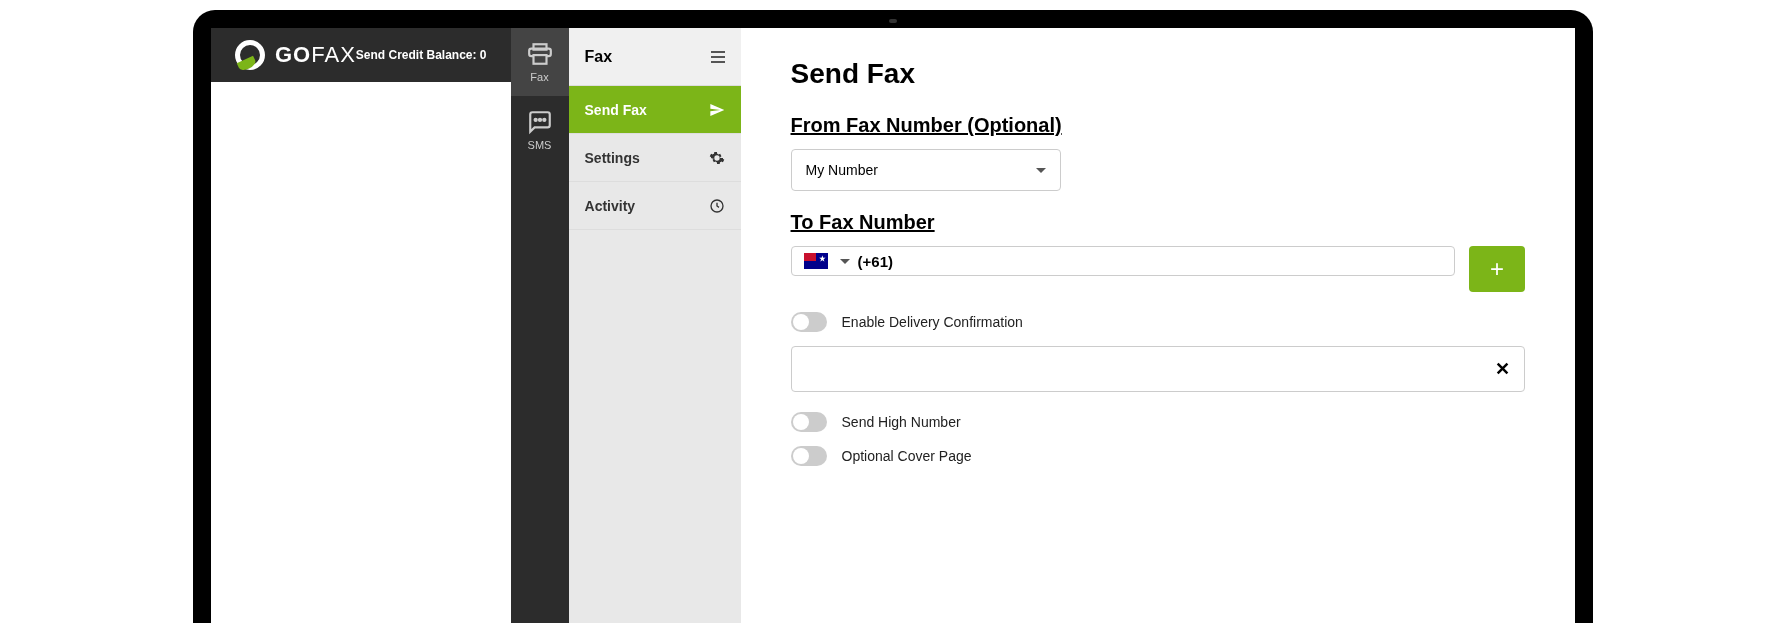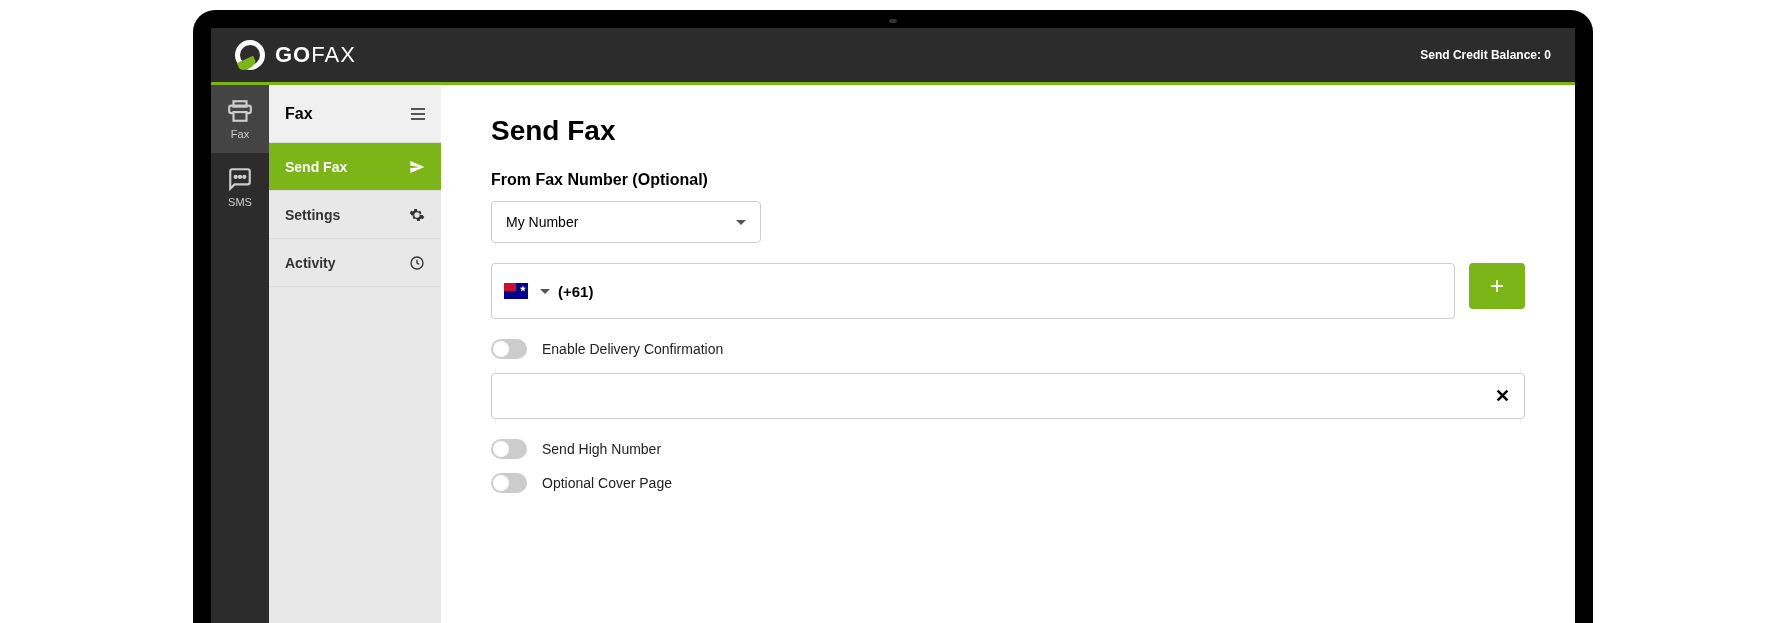--- a/index.html
+++ b/index.html
@@ -25,21 +25,21 @@
       height: 4px;
       background: #333;
       border-radius: 4px;
     }
     
     .screen {
       background: #fff;
       height: 100%;
       overflow: hidden;
       display: flex;
-      flex-direction: column;
+      flex-direction: row;
     }
     
     .topbar {
       background: #2c2c2c;
       height: 54px;
       display: flex;
       align-items: center;
       padding: 0 24px;
       justify-content: space-between;
     }
@@ -125,21 +125,21 @@
     .sidebar-item svg { width: 16px; height: 16px; }
     
     .main {
       flex: 1;
       background: #fff;
       padding: 30px 50px;
       overflow-y: auto;
     }
     
     .page-title { font-size: 28px; font-weight: 700; margin-bottom: 24px; }
-    .field-label { font-size: 16px; font-weight: 700; margin-bottom: 12px; margin-top: 0; }
+    .field-label { font-size: 20px; font-weight: 700; margin-bottom: 12px; margin-top: 0; text-decoration: underline; }
     
     .select-wrap {
       width: 270px;
       border: 1px solid #ccc;
       border-radius: 4px;
       height: 42px;
       display: flex;
       align-items: center;
       padding: 0 14px;
       justify-content: space-between;
@@ -153,21 +153,21 @@
       border-left: 5px solid transparent;
       border-right: 5px solid transparent;
       border-top: 5px solid #555;
     }
     
     .to-row { display: flex; gap: 14px; margin-bottom: 20px; }
     .to-input {
       flex: 1;
       border: 1px solid #ccc;
       border-radius: 4px;
-      height: 56px;
+      height: 30px;
       display: flex;
       align-items: center;
       padding: 12px 12px;
       font-size: 15px;
       font-weight: 600;
     }
     .flag {
       width: 24px; height: 16px;
       background: linear-gradient(to bottom, #00008b 50%, #00008b 50%);
       position: relative;
@@ -307,20 +307,21 @@
 
       <div class="main">
         <h1 class="page-title">Send Fax</h1>
 
         <div class="field-label">From Fax Number (Optional)</div>
         <div class="select-wrap">
           <span>My Number</span>
           <span class="caret-down"></span>
         </div>
 
+        <div class="field-label">To Fax Number</div>
         <div class="to-row">
           <div class="to-input">
             <div class="flag"></div>
             <span class="caret-down flag-caret"></span>
             <span>(+61)</span>
           </div>
           <div class="add-btn">
             <span>+</span>
           </div>
         </div>

